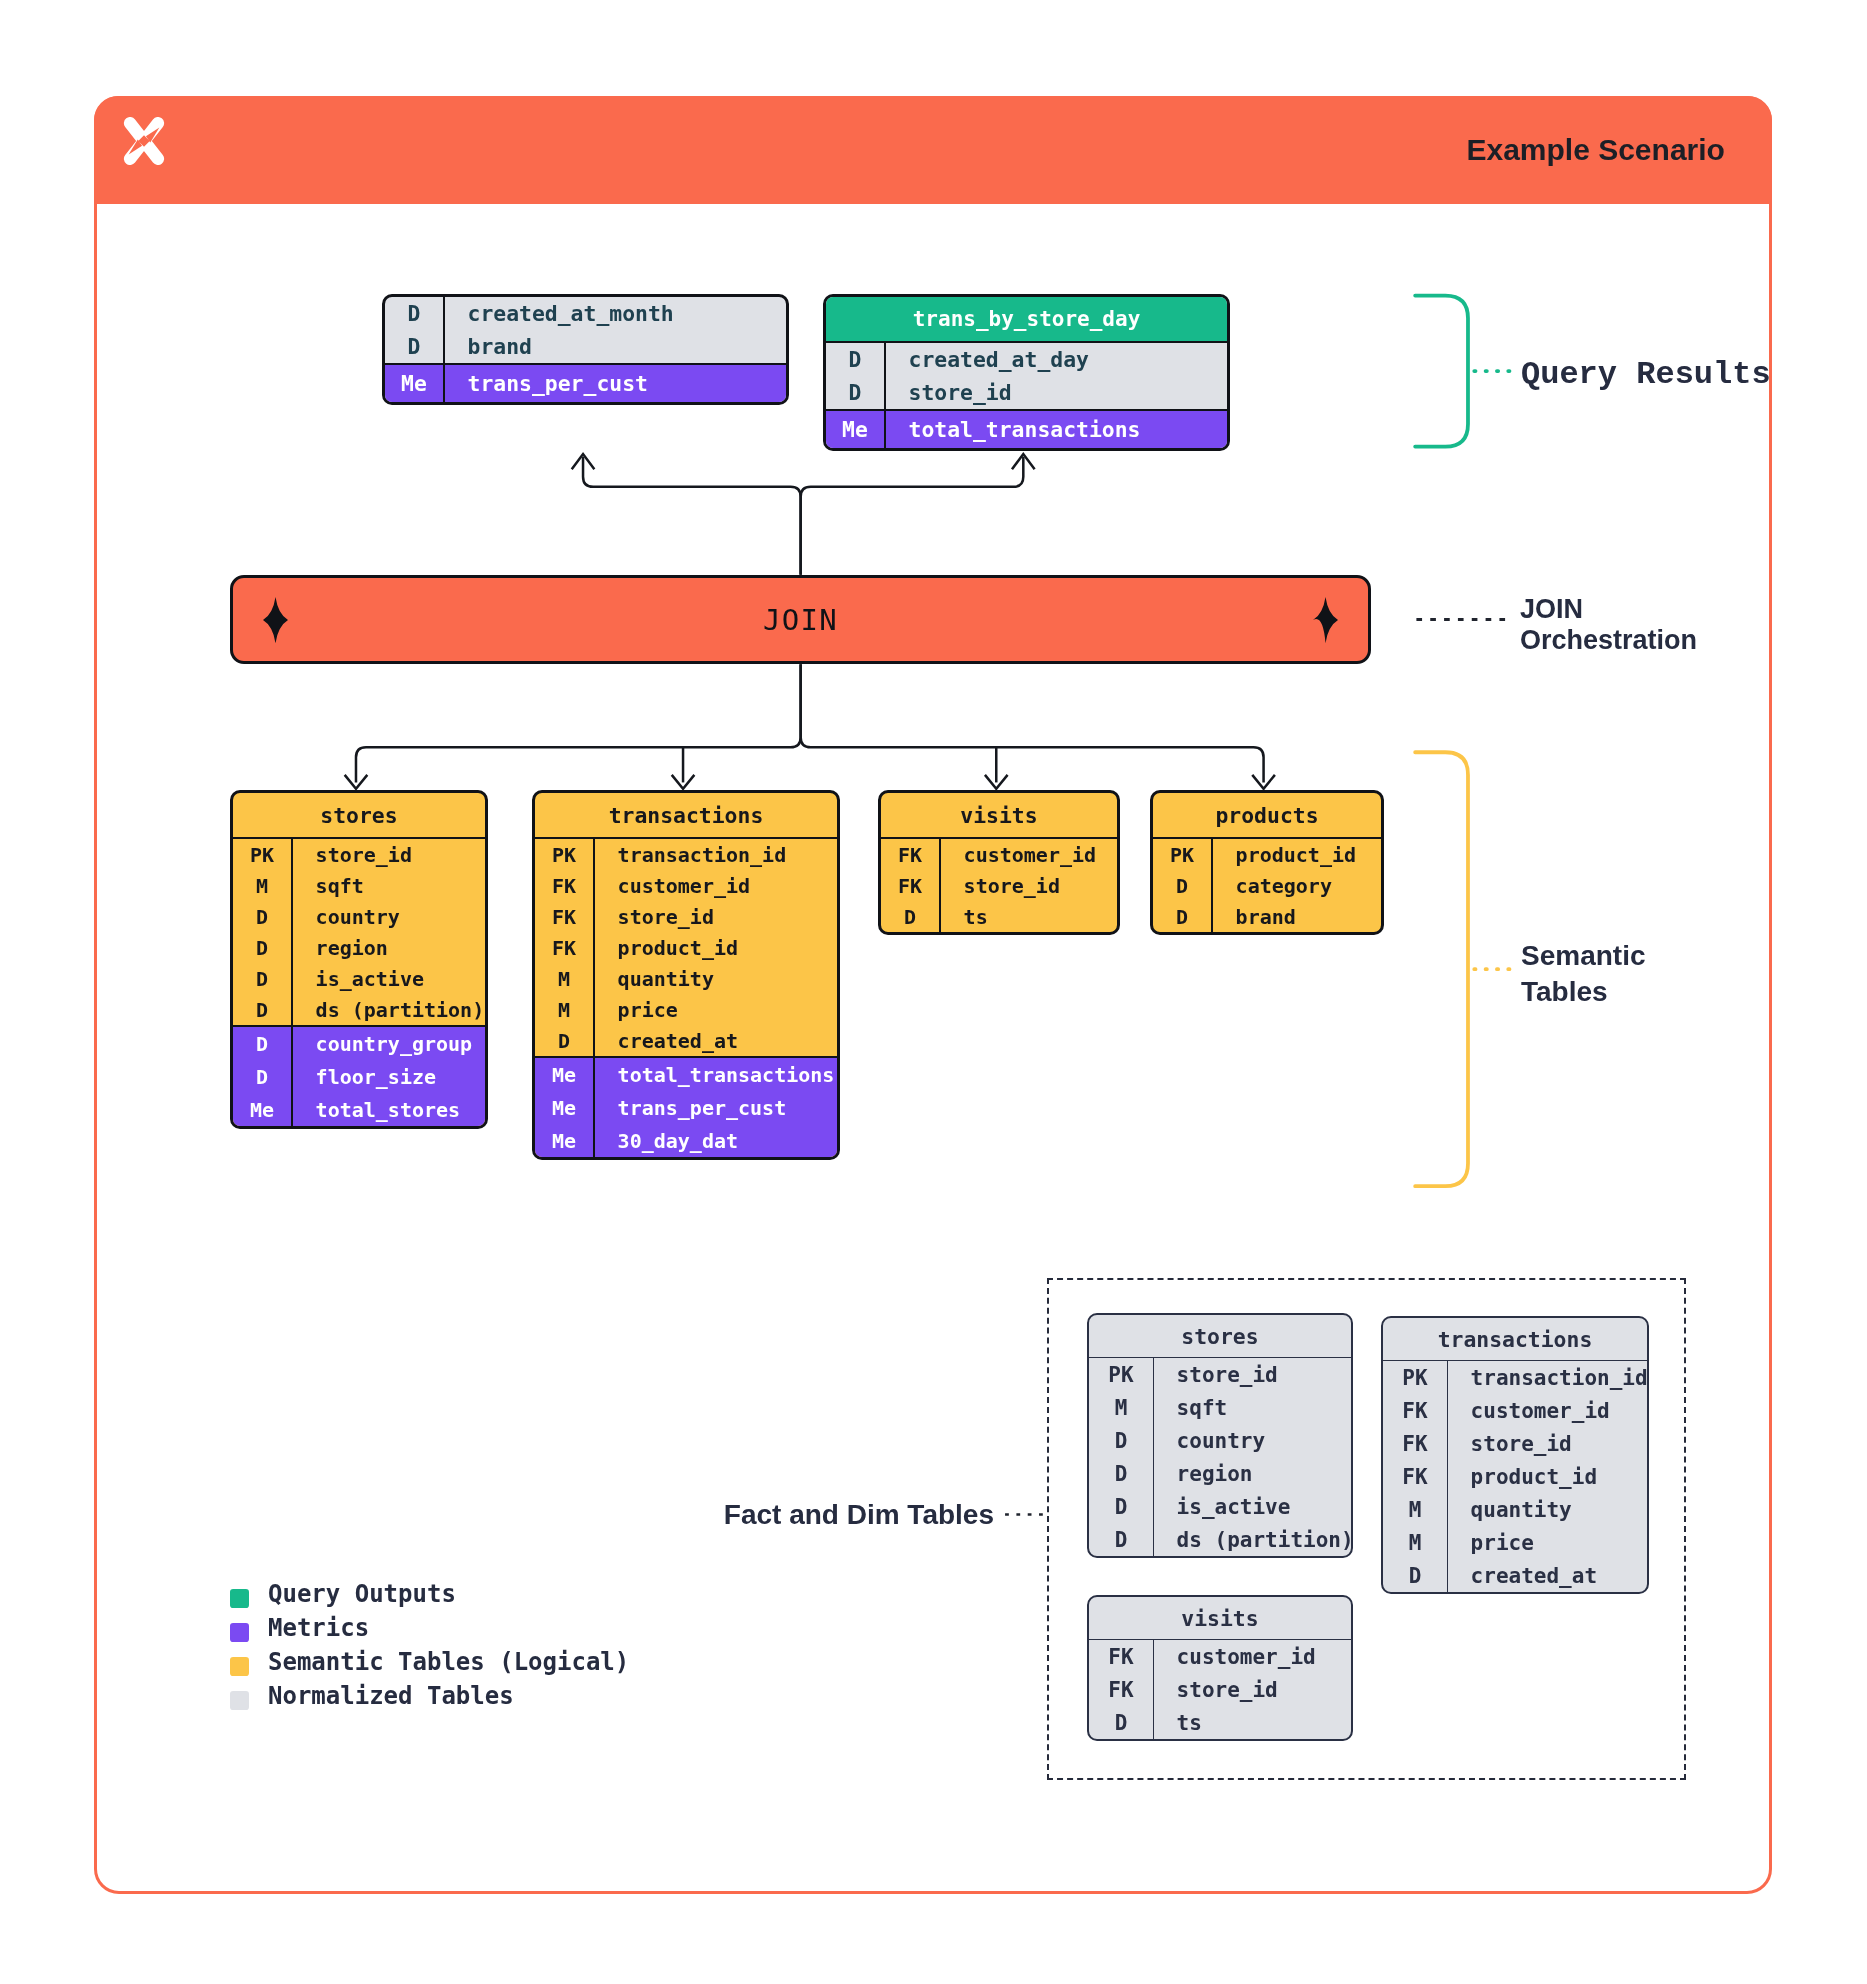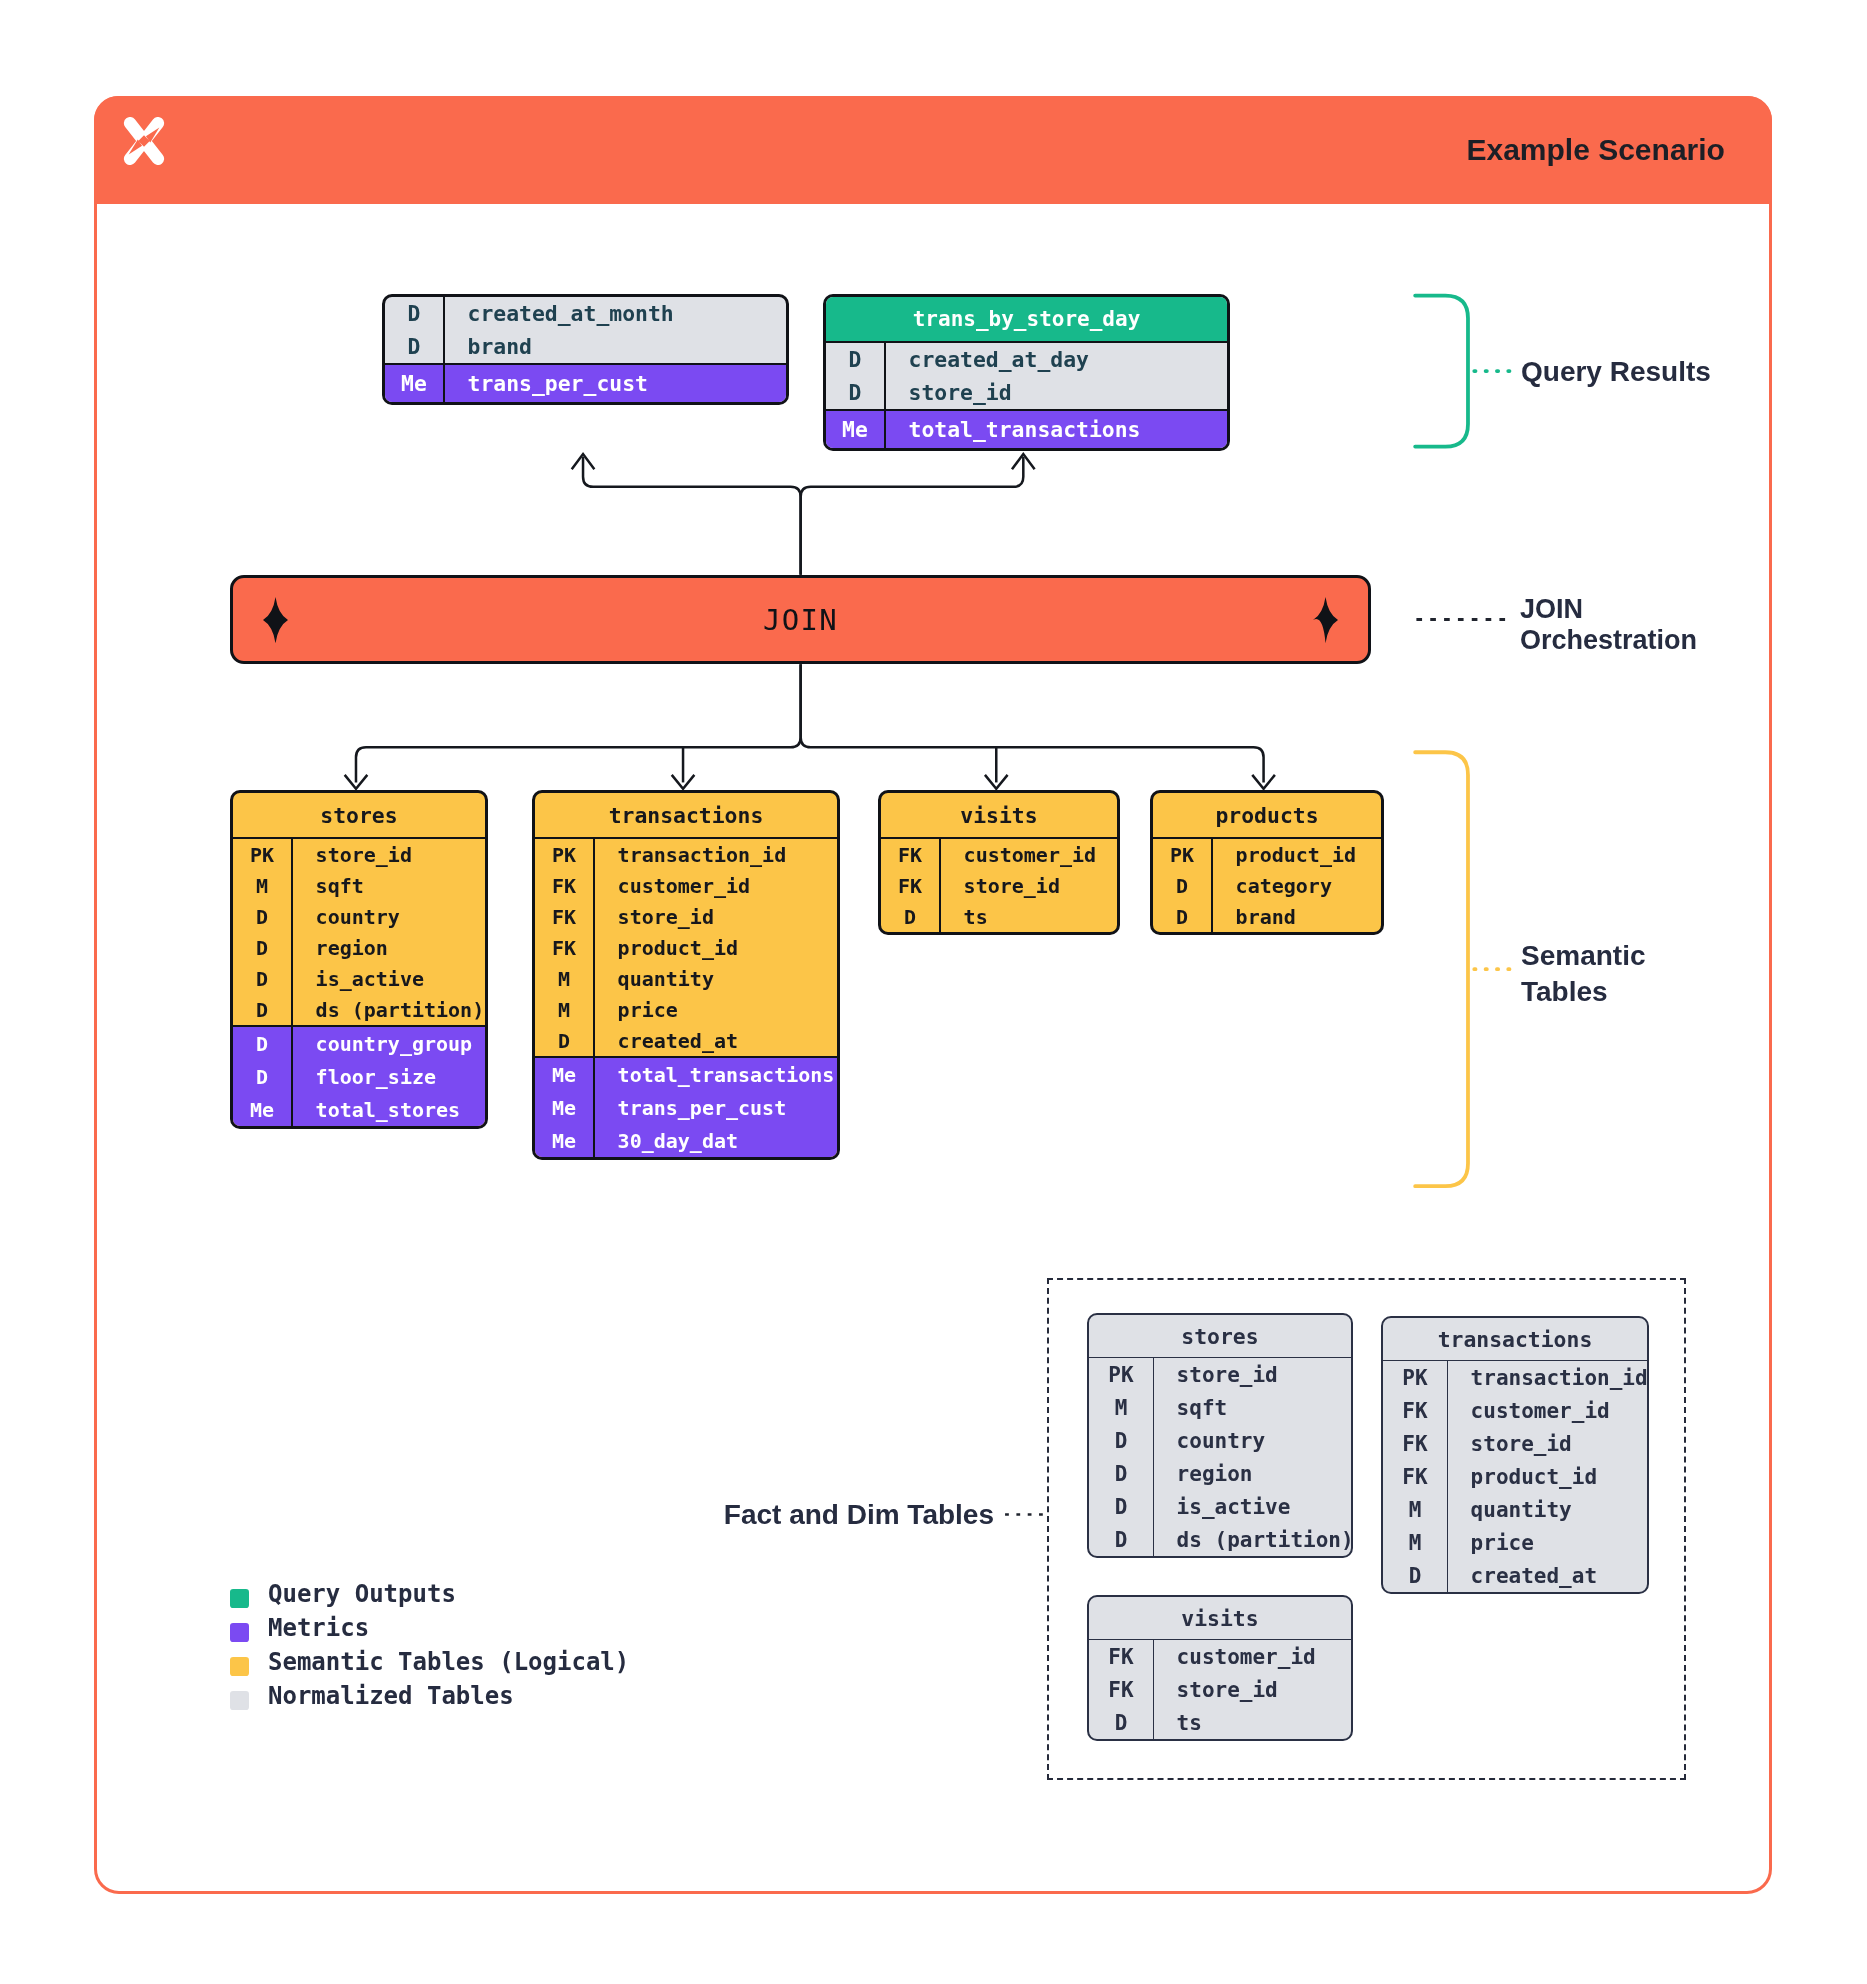--- a/index.html
+++ b/index.html
@@ -329,21 +329,21 @@
     <div class="row nt-field">
         <span class="tag-cell">FK</span>
         <span class="field-cell">store_id</span>
       </div>
     <div class="row nt-field">
         <span class="tag-cell">D</span>
         <span class="field-cell">ts</span>
       </div>
   </div>
 
-  <div class="lbl" style="left:1521px; top:356px; font-size:28px;">Query Results</div>
+  <div class="lbl" style="left:1521px; top:356px; font-size:32px;font-family:Liberation Mono, monospace;">Query Results</div>
   <div class="lbl" style="left:1520px; top:594px; width:208px; font-size:27px; line-height:31px;">JOIN Orchestration</div>
   <div class="lbl" style="left:1521px; top:938px; width:176px; font-size:28px; line-height:36px;">Semantic Tables</div>
   <div class="lbl" style="left:717px; top:1499px; width:277px; font-size:28px; text-align:right;">Fact and Dim Tables</div>
 
   <div class="legend-item" style="top:1580px;">
     <span class="sw" style="background: rgb(23, 185, 139);"></span>
     <span>Query Outputs</span>
   </div>
   <div class="legend-item" style="top:1614px;">
     <span class="sw" style="background: rgb(123, 74, 242);"></span>

